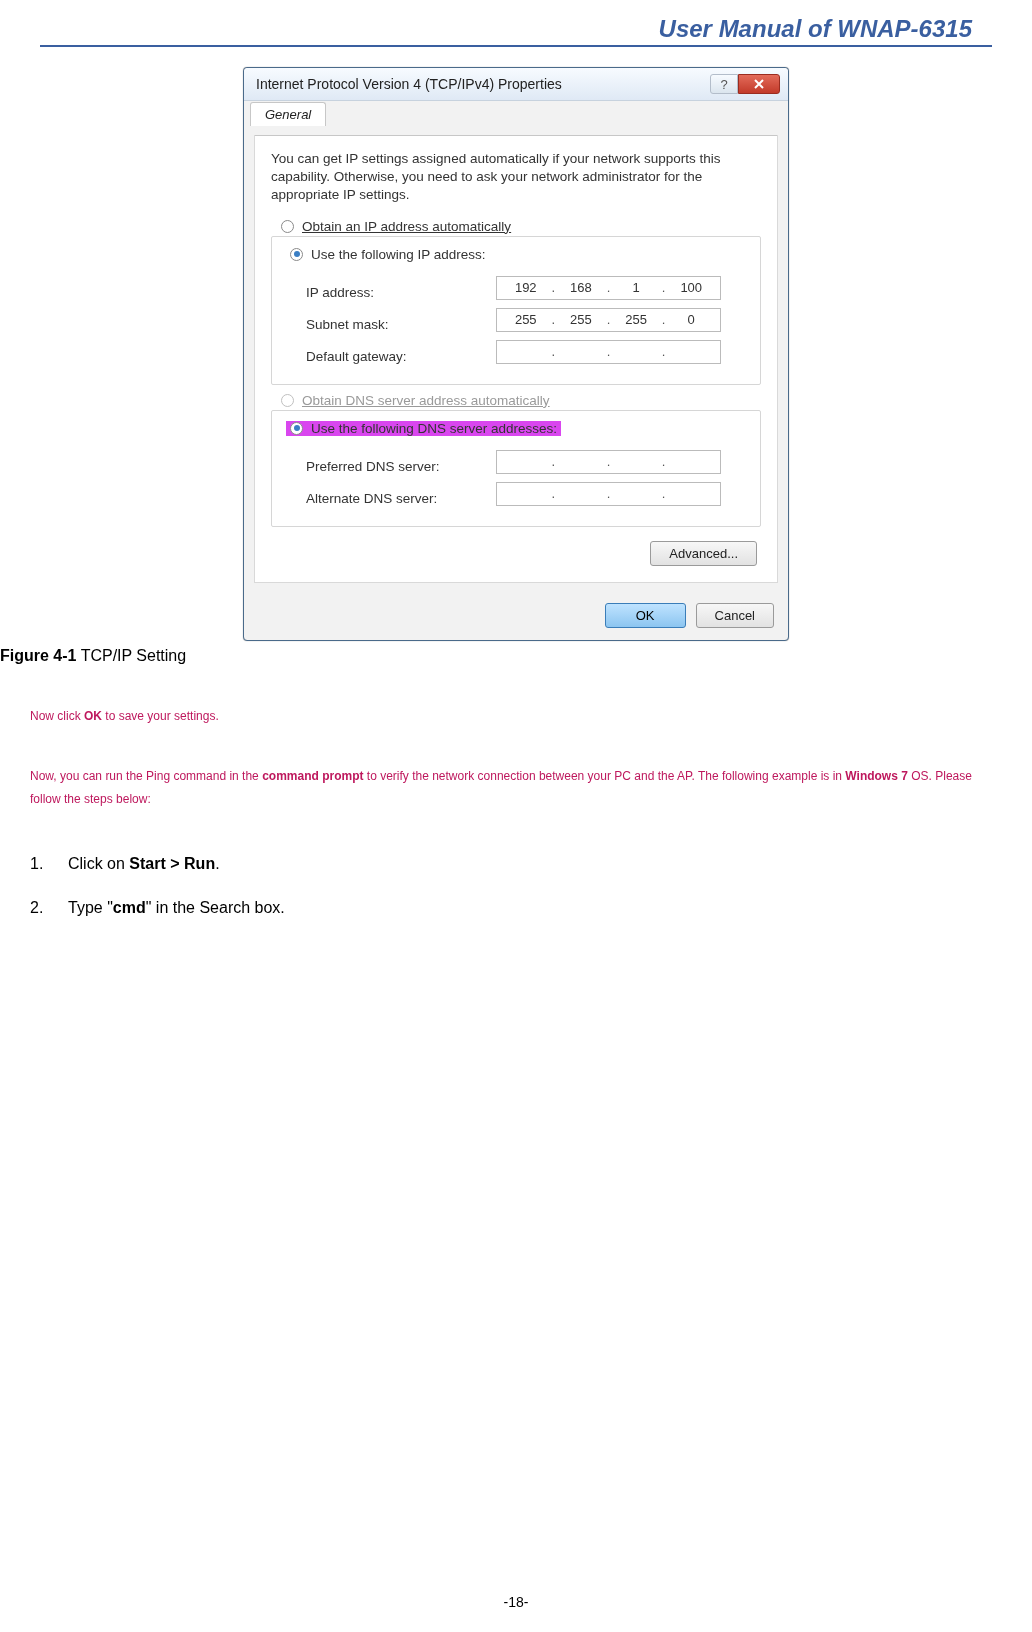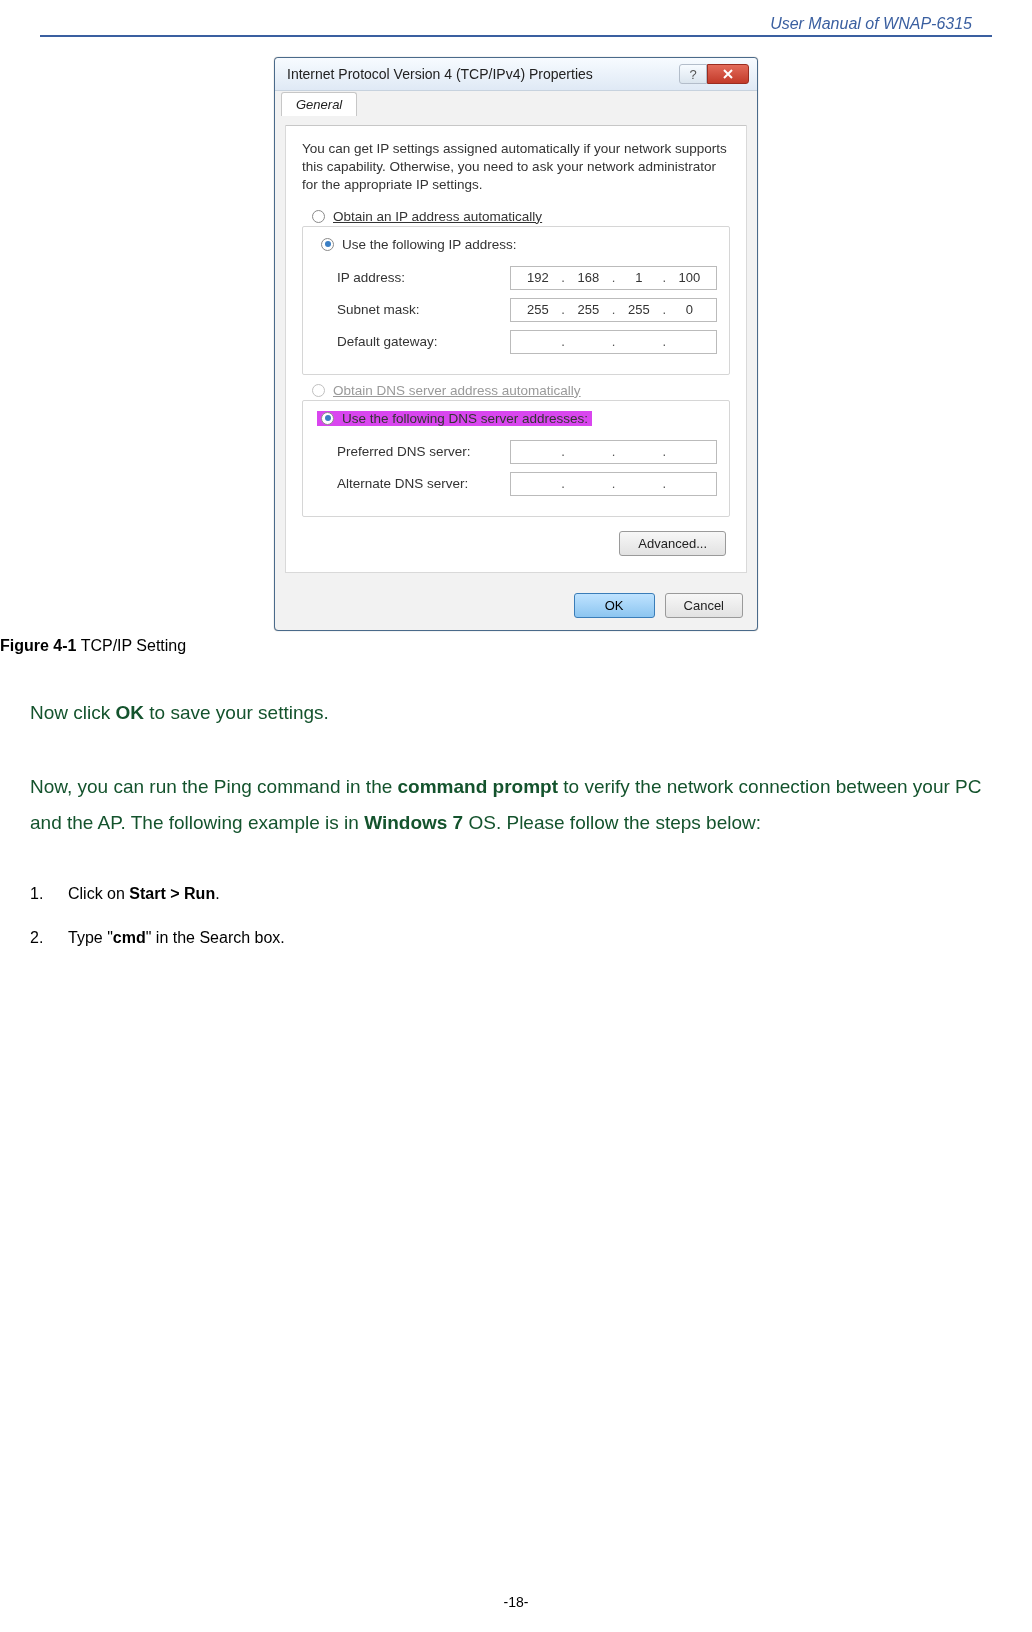--- a/index.html
+++ b/index.html
@@ -7,37 +7,37 @@
       font-family: Arial, Helvetica, sans-serif;
       background: #fff;
       width: 1032px;
       min-height: 1632px;
       position: relative;
       padding: 0;
     }
     .page-header {
       text-align: right;
       font-style: italic;
-      font-weight: normal;
+      font-weight: bold;
       color: #3a5fa0;
       padding: 15px 60px 2px 0;
-      font-size: 16px;
+      font-size: 24px;
     }
     .page-hr {
       border: none;
       border-top: 2px solid #3a5fa0;
       margin: 0 40px 20px 40px;
     }
     .dialog-wrap {
       display: flex;
       justify-content: center;
       margin: 0 0 6px 0;
     }
     .dialog {
-      width: 484px;
+      width: 546px;
       border: 1px solid #4a6a8a;
       border-radius: 4px;
       background: #f2f2f2;
       box-shadow: 0 0 1px #888;
     }
     .titlebar {
       display: flex;
       align-items: center;
       justify-content: space-between;
       background: linear-gradient(#f7fbff, #dfe9f5);
@@ -123,21 +123,21 @@
       width: 13px; height: 13px; border-radius: 50%;
       border: 1px solid #8a8a8a; background:#fff; position:relative;
       flex-shrink:0;
     }
     .rdot.selected::after {
       content:""; position:absolute; width:6px; height:6px; background:#3b7fc4;
       border-radius:50%; top:50%; left:50%; transform:translate(-50%,-50%);
     }
     .rdot.disabled { border-color:#c0c0c0; }
     .field-row {
-      display:flex; align-items:center; margin: 8px 0 4px 22px;
+      display:flex; align-items:flex-end; margin: 8px 0 4px 22px;
       font-size: 13.5px; color:#333;
     }
     .field-row .lbl { width: 190px; }
     .ipbox {
       width: 225px; height: 24px;
       border: 1px solid #bbb; background:#fff;
       display:flex; align-items:center; justify-content:space-evenly;
       padding: 0 6px;
       font-size: 13px;
     }
@@ -164,24 +164,24 @@
       padding: 4px 30px;
       font-size: 13px;
       cursor: default;
     }
     .figure-caption {
       font-size: 16px;
       margin: 6px 0 40px 0;
     }
     .figure-caption b { font-weight: bold; }
     .doc-para {
-      font-size: 19px;
+      font-size: 12px;
       line-height: 1.9;
       margin: 0 30px 38px 30px;
-      color: #14532d;
+      color: #be185d;
     }
     .doc-list { margin: 0 30px; }
     .doc-li {
       font-size: 16px;
       line-height: 1.9;
       margin-bottom: 14px;
       display:flex;
     }
     .doc-li .num { width: 38px; }
     .page-number {

